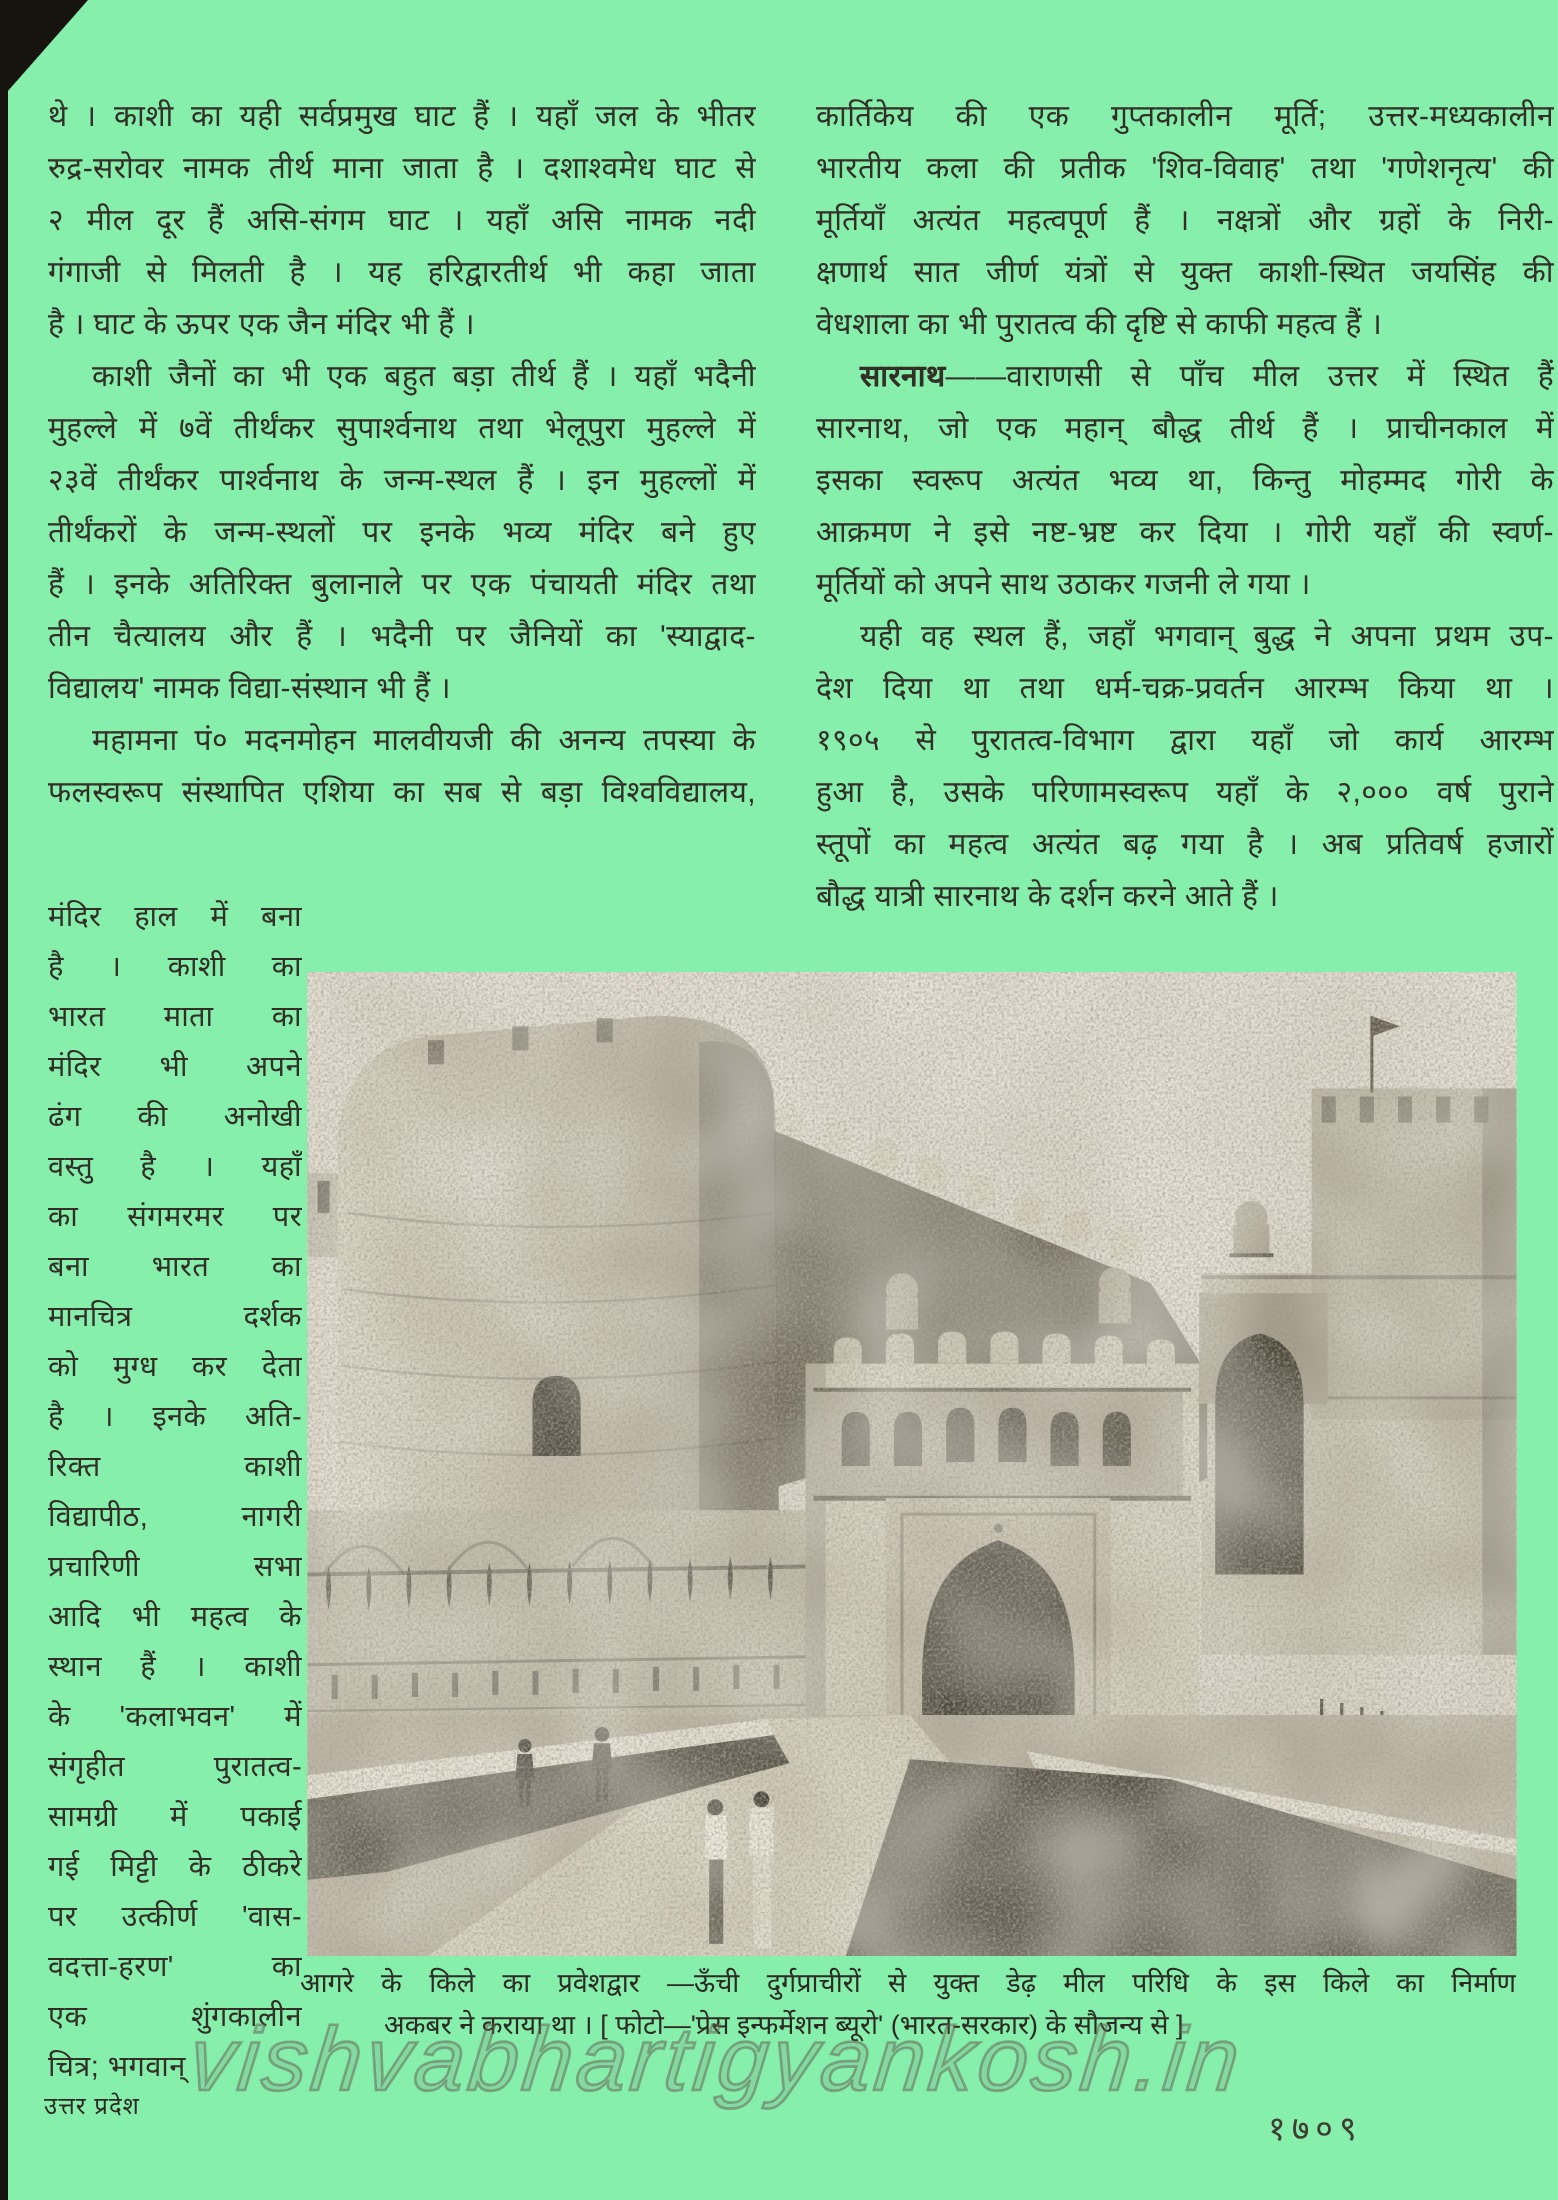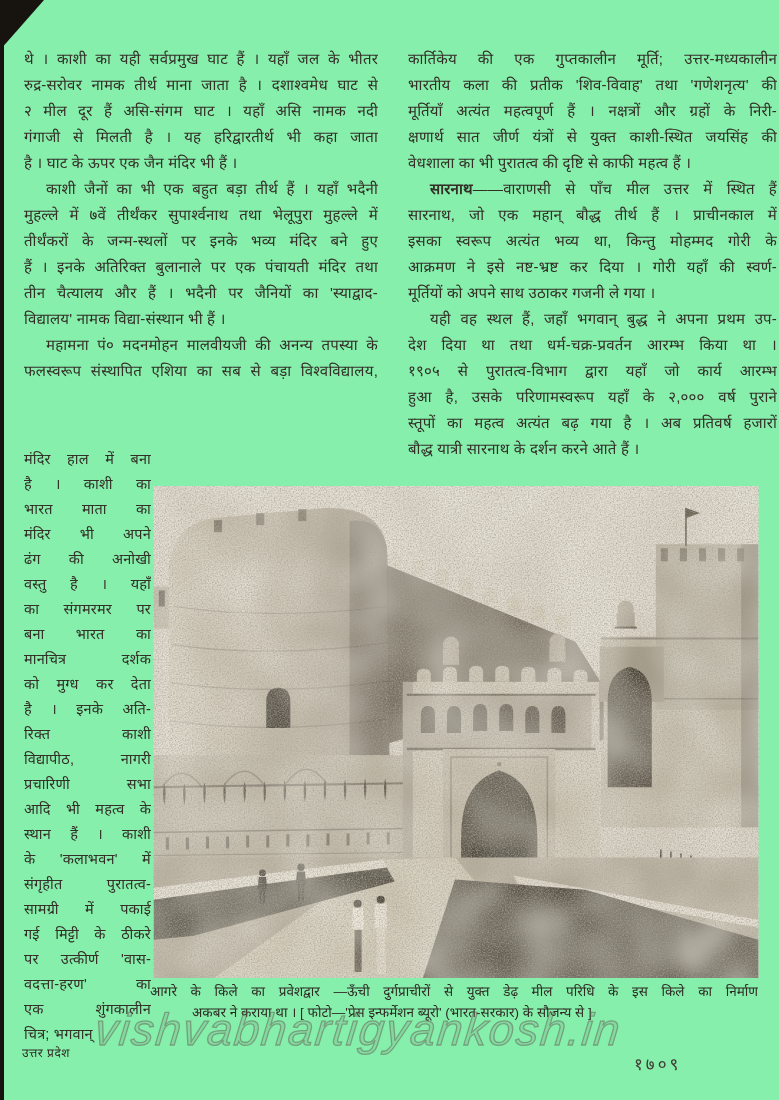--- a/index.html
+++ b/index.html
@@ -50,20 +50,21 @@
   <div class="scan-corner"></div>
 
   <div class="col col-left">
       <div class="line">थे । काशी का यही सर्वप्रमुख घाट हैं । यहाँ जल के भीतर</div>
       <div class="line">रुद्र-सरोवर नामक तीर्थ माना जाता है । दशाश्वमेध घाट से</div>
       <div class="line">२ मील दूर हैं असि-संगम घाट । यहाँ असि नामक नदी</div>
       <div class="line">गंगाजी से मिलती है । यह हरिद्वारतीर्थ भी कहा जाता</div>
       <div class="line end">है । घाट के ऊपर एक जैन मंदिर भी हैं ।</div>
       <div class="line indent">काशी जैनों का भी एक बहुत बड़ा तीर्थ हैं । यहाँ भदैनी</div>
       <div class="line">मुहल्ले में ७वें तीर्थंकर सुपार्श्वनाथ तथा भेलूपुरा मुहल्ले में</div>
+      <div class="line">२३वें तीर्थंकर पार्श्वनाथ के जन्म-स्थल हैं । इन मुहल्लों में</div>
       <div class="line">तीर्थंकरों के जन्म-स्थलों पर इनके भव्य मंदिर बने हुए</div>
       <div class="line">हैं । इनके अतिरिक्त बुलानाले पर एक पंचायती मंदिर तथा</div>
       <div class="line">तीन चैत्यालय और हैं । भदैनी पर जैनियों का 'स्याद्वाद-</div>
       <div class="line end">विद्यालय' नामक विद्या-संस्थान भी हैं ।</div>
       <div class="line indent">महामना पं० मदनमोहन मालवीयजी की अनन्य तपस्या के</div>
       <div class="line">फलस्वरूप संस्थापित एशिया का सब से बड़ा विश्वविद्यालय,</div>
     </div>
   <div class="col col-right">
       <div class="line">कार्तिकेय की एक गुप्तकालीन मूर्ति; उत्तर-मध्यकालीन</div>
       <div class="line">भारतीय कला की प्रतीक 'शिव-विवाह' तथा 'गणेशनृत्य' की</div>

